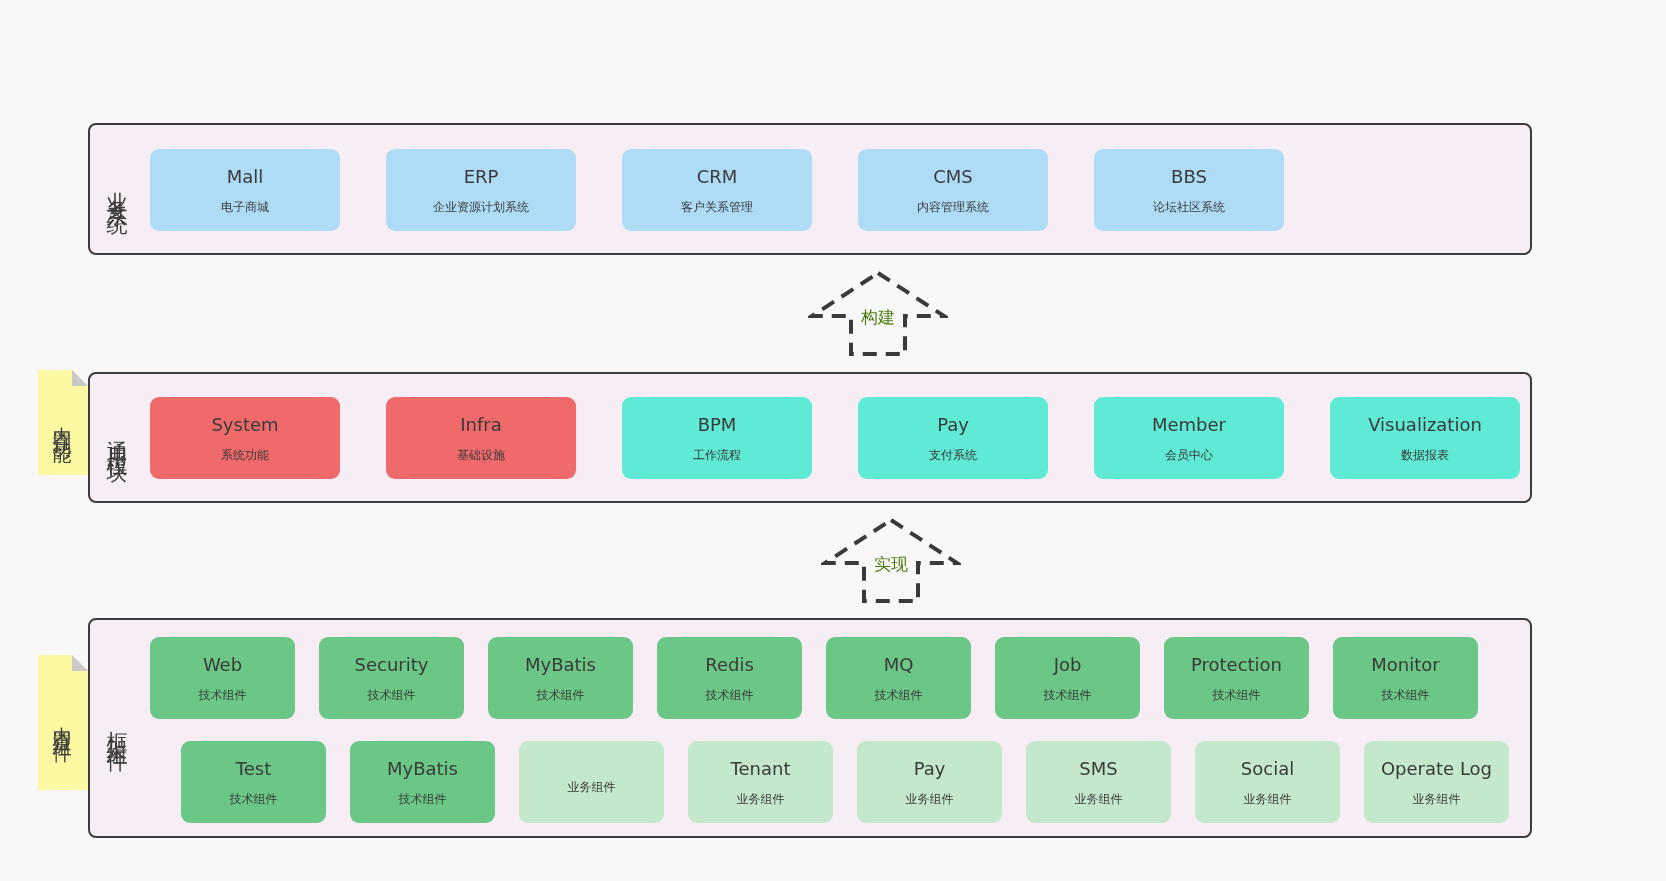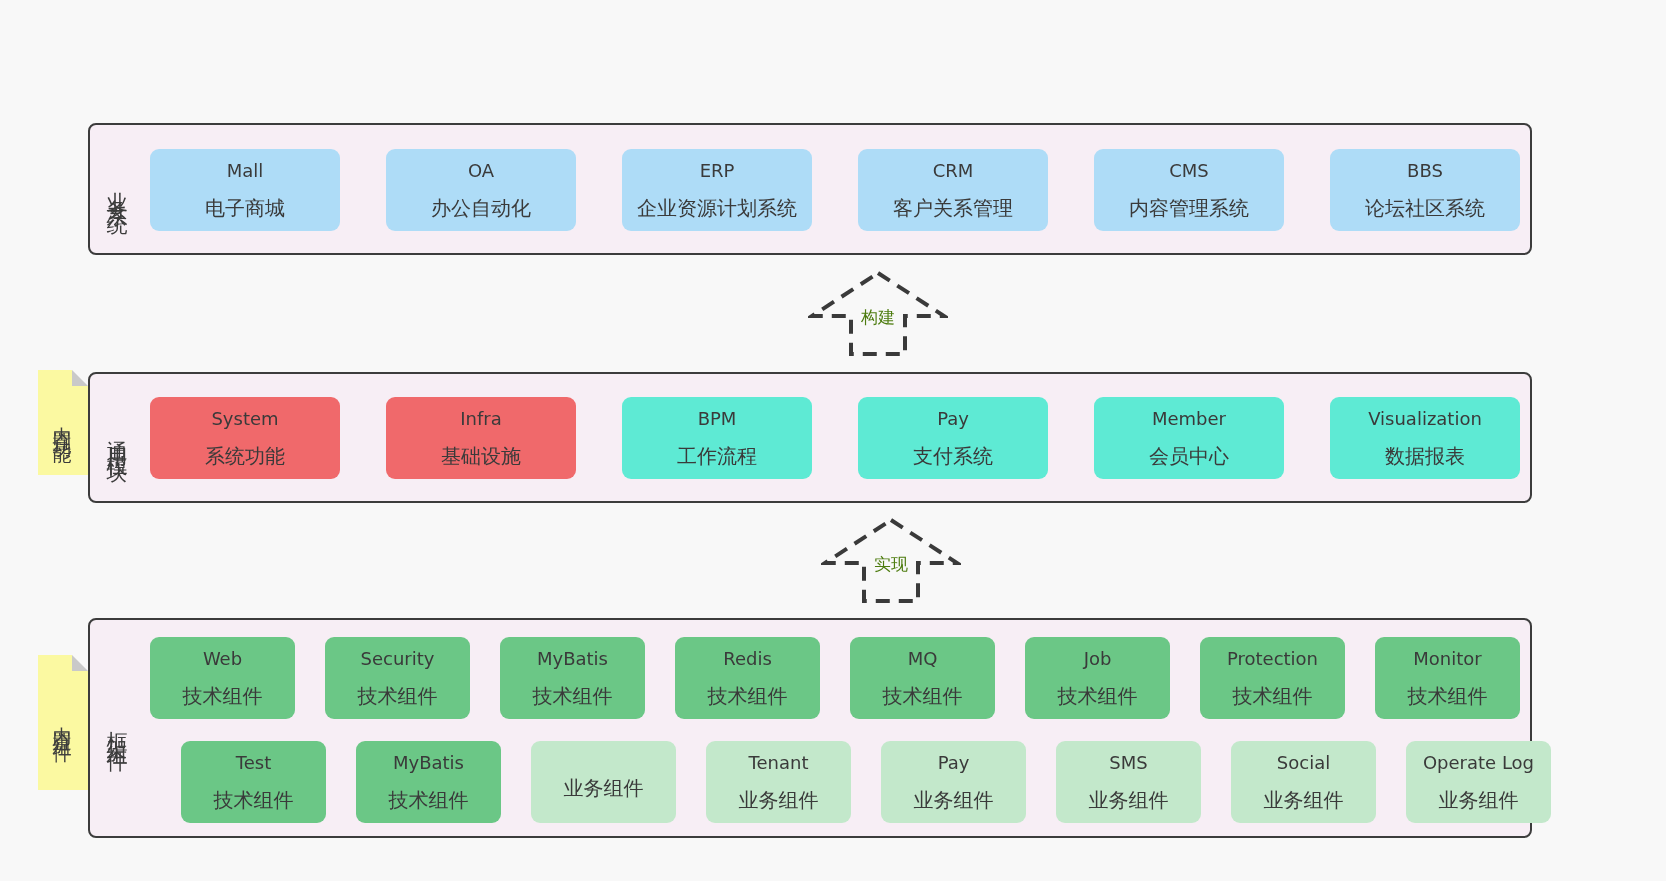--- a/index.html
+++ b/index.html
@@ -11,31 +11,31 @@
     position:absolute; left:88px; width:1444px;
     background:#f7eef5; border:2px solid #3c3c3c; border-radius:8px;
   }
   .layer-label {
     position:absolute; left:13px; top:50%; transform:translateY(-50%);
     writing-mode:vertical-rl; text-orientation:upright;
     font-size:21px; letter-spacing:7px; color:#3b3b3b; white-space:nowrap;
   }
   .box-row { position:absolute; left:60px; display:flex; }
   .row-wide { gap:46px; }
-  .row-narrow { gap:30px; }
+  .row-narrow { gap:24px; }
 
   .box {
     height:82px; border-radius:9px;
     display:flex; flex-direction:column; align-items:center; justify-content:center;
     text-align:center; line-height:1.3;
   }
   .box-w { width:190px; }
   .box-n { width:145px; }
   .box-name { font-size:18px; }
-  .box-desc { font-size:20px; margin-top:12px; }
+  .box-desc { font-size:12px; margin-top:12px; }
   .c-blue   { background:#aedcf7; }
   .c-red    { background:#f0696b; }
   .c-pink   { background:#5eead4; }
   .c-green  { background:#6bc786; }
   .c-lgreen { background:#c3e8cb; }
 
   .note {
     position:absolute; left:38px; width:50px; background:#fbf9a1;
     display:flex; align-items:center; justify-content:center;
   }
@@ -60,24 +60,20 @@
 <body>
 
 <div class="canvas">
 
   <section class="layer" style="top:123px;height:132px;">
     <div class="layer-label">业务系统</div>
     <div class="box-row row-wide" style="top:24px;">
       <div class="box box-w c-blue">
         <div class="box-name">Mall</div>
         <div class="box-desc">电子商城</div>
-      </div>
-      <div class="box box-w c-blue">
-        <div class="box-name">OA</div>
-        <div class="box-desc">办公自动化</div>
       </div>
       <div class="box box-w c-blue">
         <div class="box-name">ERP</div>
         <div class="box-desc">企业资源计划系统</div>
       </div>
       <div class="box box-w c-blue">
         <div class="box-name">CRM</div>
         <div class="box-desc">客户关系管理</div>
       </div>
       <div class="box box-w c-blue">

